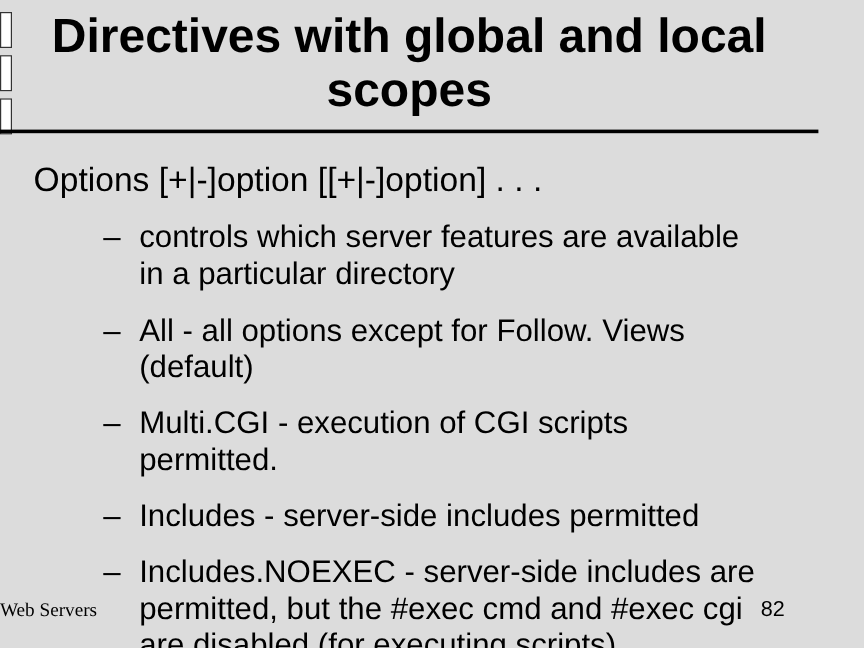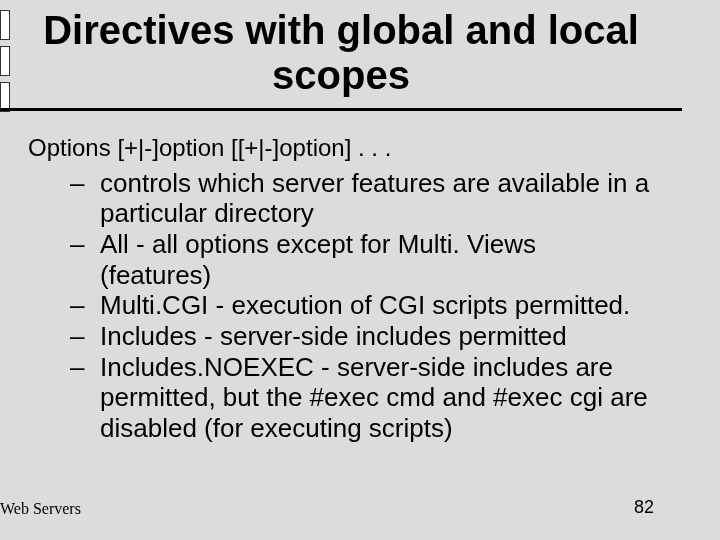--- a/index.html
+++ b/index.html
@@ -44,35 +44,35 @@
     padding: 2px 40px 10px 40px;
     border-bottom: 3px solid #000;
   }
   .body {
     position: absolute;
     top: 134px;
     left: 28px;
     right: 28px;
   }
   .level1 {
-    font-size: 24px;
+    font-size: 28px;
     margin-bottom: 6px;
     line-height: 1.15;
   }
   .sublist {
     list-style: none;
     padding: 0;
     margin: 0 0 0 42px;
   }
   .sublist li {
     position: relative;
     font-size: 26px;
     line-height: 1.18;
     padding-left: 30px;
-    margin: 0;
+    margin: 16px;
   }
   .sublist li::before {
     content: "–";
     position: absolute;
     left: 0;
     top: 0;
   }
   .footer-center {
     position: absolute;
     bottom: 22px;
@@ -98,21 +98,21 @@
     <div class="marker"></div>
     <div class="marker"></div>
   </div>
 
   <div class="title">Directives with global and local scopes</div>
 
   <div class="body">
     <div class="level1">Options [+|-]option [[+|-]option] . . .</div>
     <ul class="sublist">
       <li>controls which server features are available in a particular directory</li>
-      <li>All - all options except for Multi. Views (features)</li>
+      <li>All - all options except for Follow. Views (default)</li>
       <li>Multi.CGI - execution of CGI scripts permitted.</li>
       <li>Includes - server-side includes permitted</li>
       <li>Includes.NOEXEC - server-side includes are permitted, but the #exec cmd and #exec cgi are disabled (for executing scripts)</li>
     </ul>
   </div>
 
   <div class="footer-center">Web Servers</div>
   <div class="footer-right">82</div>
 
 </div>

